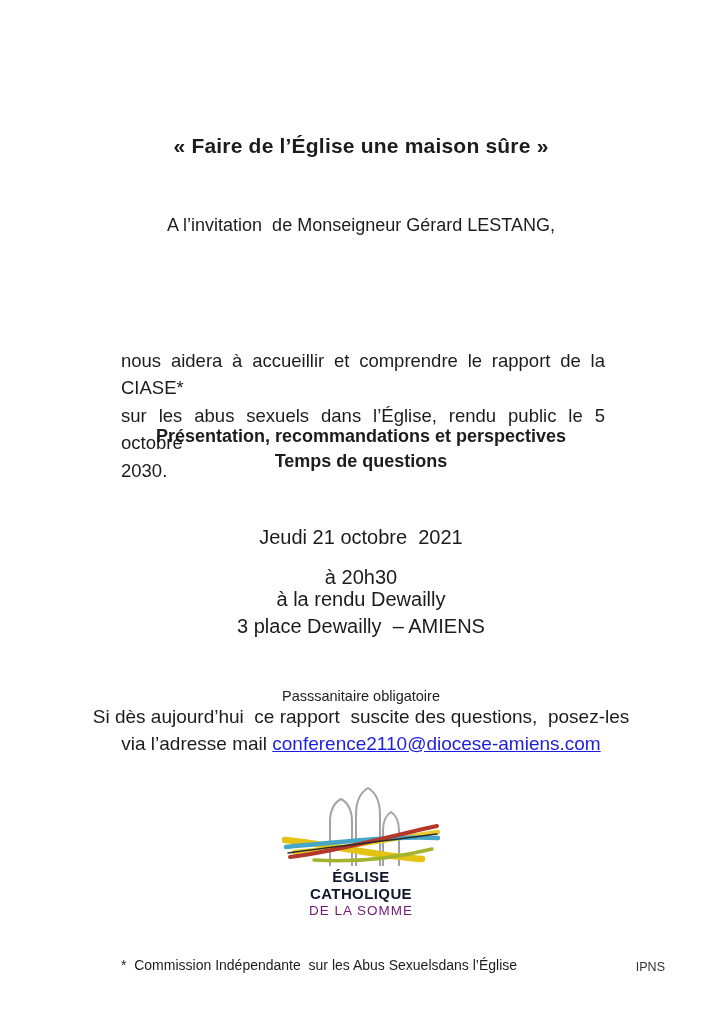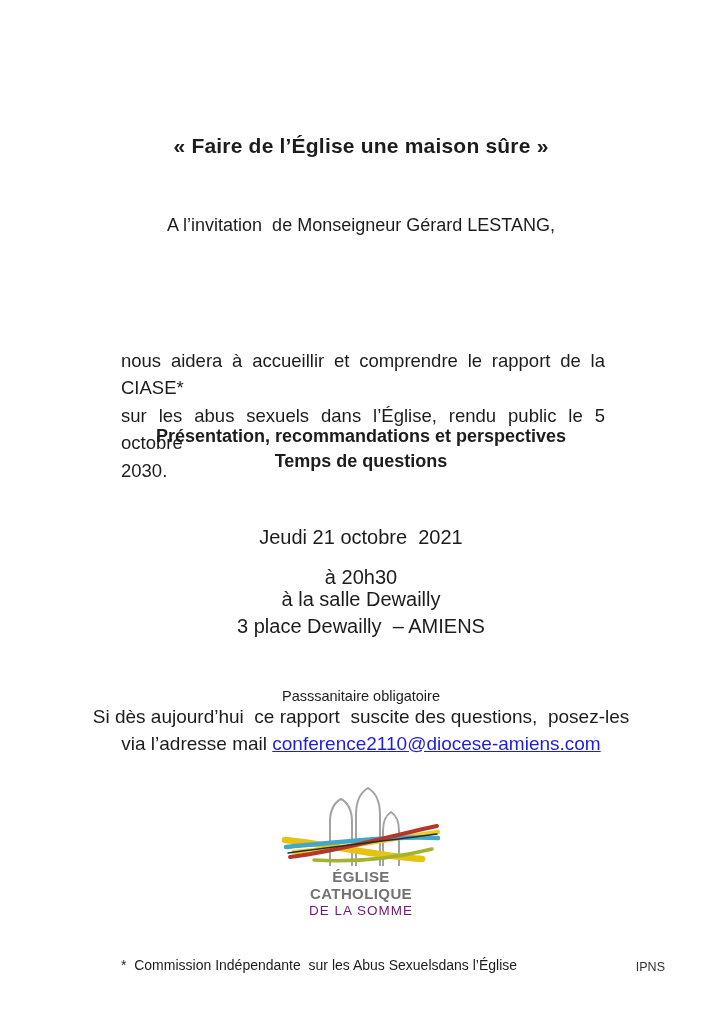--- a/index.html
+++ b/index.html
@@ -26,21 +26,21 @@
   .program      { top: 424px; font-size: 18px; line-height: 24.5px; font-weight: bold; }
   .event-date   { top: 506px; font-size: 20px; }
   .event-time   { top: 546px; font-size: 20px; }
   .venue        { top: 586px; font-size: 20px; line-height: 27px; }
   .notice       { top: 673px; font-size: 14.5px; }
   .contact      { top: 704px; font-size: 19px; line-height: 26.5px; }
   .contact a.email { color: var(--link-color, #1d1ddf); text-decoration: underline; cursor: pointer; }
 
   .logo { position: absolute; top: 786px; left: 282px; width: 158px; text-align: center; }
   .logo svg { display: block; }
-  .logo-name { margin-top: 2px; font-size: 15px; font-weight: 700; letter-spacing: 0.4px; color: #737373; }
+  .logo-name { margin-top: 2px; font-size: 15px; font-weight: 700; letter-spacing: 0.4px; color: #0f172a; }
   .logo-sub  { margin-top: 1px; font-size: 13.5px; letter-spacing: 1px; color: #701a75; }
 
   .footnote   { position: absolute; top: 943px; left: 121px; font-size: 14px; text-align: center; }
   .print-mark { position: absolute; top: 947px; right: 57px; font-size: 12.5px; color: #333; }
 </style>
 </head>
 <body>
 
 <div class="page" style="--link-color: #1d1ddf;">
 
@@ -57,21 +57,21 @@
 
   <div class="abs program">
     <div>Présentation, recommandations et perspectives</div>
     <div>Temps de questions</div>
   </div>
 
   <p class="abs event-date pre">Jeudi 21 octobre  2021</p>
   <p class="abs event-time pre">à 20h30</p>
 
   <div class="abs venue">
-    <div>à la salle Dewailly</div>
+    <div>à la rendu Dewailly</div>
     <div class="pre">3 place Dewailly  – AMIENS</div>
   </div>
 
   <p class="abs notice pre">Passsanitaire obligatoire</p>
 
   <div class="abs contact">
     <div class="pre">Si dès aujourd’hui  ce rapport  suscite des questions,  posez-les</div>
     <div><span class="pre">via l’adresse mail </span><a class="email">conference2110@diocese-amiens.com</a></div>
   </div>
 

